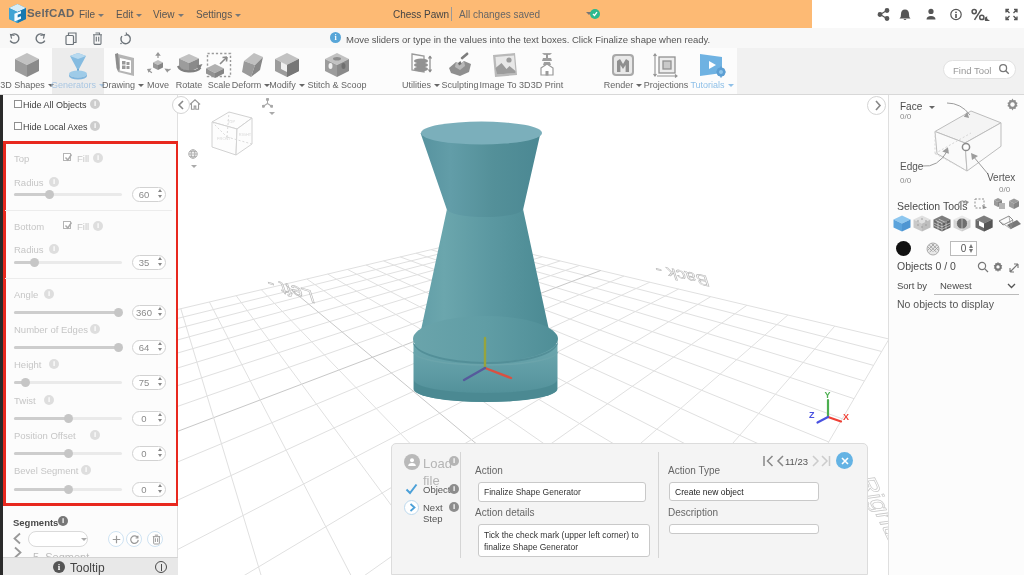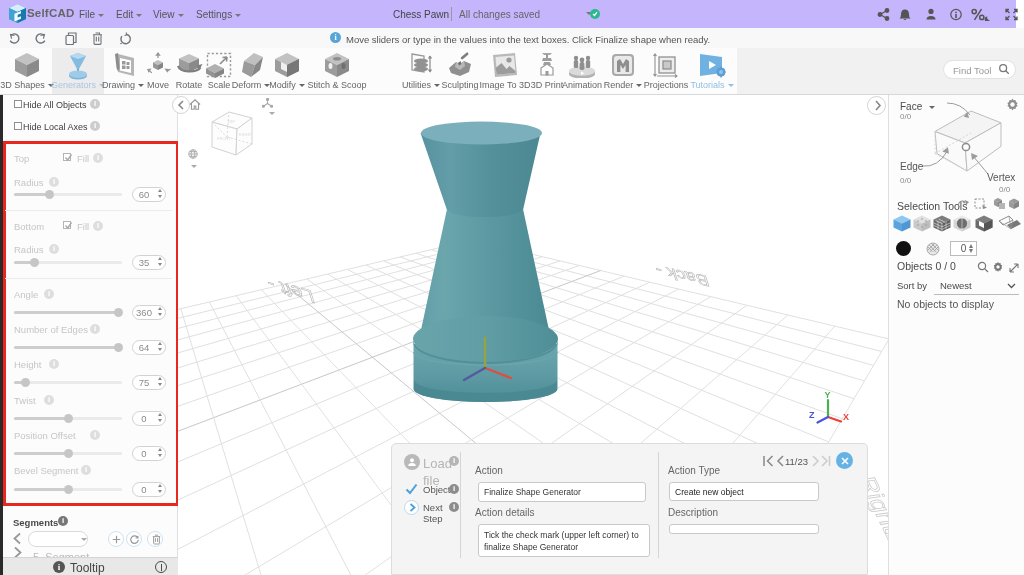--- a/index.html
+++ b/index.html
@@ -1,17 +1,17 @@
 <!DOCTYPE html>
 <html><head><meta charset="utf-8"><title>SelfCAD</title><style>
 *{margin:0;padding:0;box-sizing:border-box}
 html,body{width:1024px;height:575px;overflow:hidden;font-family:"Liberation Sans",sans-serif;background:#fff}
 #app{position:relative;width:1024px;height:575px;overflow:hidden}
 .abs{position:absolute}
-.hdr{left:0;top:0;width:1016px;height:28px;background:#c4b5fd}
+.hdr{left:0;top:0;width:812px;height:28px;background:#fdba74}
 .menu{font-size:10px;color:#555;top:9px}
 .car{display:inline-block;width:0;height:0;border-left:3px solid transparent;border-right:3px solid transparent;border-top:3.5px solid #777;vertical-align:1px;margin-left:3px}
 .bar2{left:0;top:28px;width:1024px;height:20px;background:#f8f8f8}
 .tbar{left:0;top:48px;width:1024px;height:47px;background:#f1f1f1;border-bottom:1px solid #d8d8d8}
 .tcell{position:absolute;top:0;height:46px;background:#fcfcfc}
 .tool{position:absolute;top:0;height:46px;text-align:center}
 .tool .lb{position:absolute;bottom:4px;width:100%;font-size:9px;color:#666;white-space:nowrap}
 .tool svg{position:absolute;top:4px;left:50%;transform:translateX(-50%)}
 .lpanel{left:0;top:95px;width:178px;height:462px;background:#fcfcfc;border-right:1px solid #e0e0e0}
 .ck{position:absolute;width:8px;height:8px;border:1px solid #8f8f8f;background:#fff}
@@ -241,36 +241,20 @@
       </div>
 <div class="tool" style="left:507px;width:80px">
         <svg width="26" height="28" viewBox="0 0 26 28">
           <path d="M8 1 h10 l-2 2 h-6 z" fill="#a8a8a8"></path>
           <rect x="12" y="2" width="2" height="4" fill="#9a9a9a"></rect>
           <path d="M9 6 h8 l1 3 h-10 z M10 10 h6 l1 3 h-8 z" fill="#9f9f9f"></path>
           <path d="M7 16 l6-4 6 4 v7 h-12 z" fill="#fff" stroke="#9a9a9a" stroke-width="1.2"></path>
           <rect x="11.5" y="19" width="3" height="4.5" fill="#9a9a9a"></rect>
         </svg>
         <div class="lb" style="color:#666">3D Print</div>
-      </div>
-<div class="tool" style="left:542px;width:80px">
-        <svg width="30" height="26" viewBox="0 0 30 26">
-          <ellipse cx="15" cy="19" rx="13" ry="4.5" fill="#dadada"></ellipse>
-          <path d="M2 19 a13 4.5 0 0 0 26 0 v3 a13 4.5 0 0 1 -26 0 z" fill="#b3b3b3"></path>
-          <g fill="#8f8f8f">
-            <circle cx="9" cy="6" r="2.2"></circle>
-            <rect x="6.8" y="8" width="4.4" height="8" rx="1.6"></rect>
-            <circle cx="21" cy="6" r="2.2"></circle>
-            <rect x="18.8" y="8" width="4.4" height="8" rx="1.6"></rect>
-            <circle cx="15" cy="8" r="2.4"></circle>
-            <rect x="12.6" y="10" width="4.8" height="8" rx="1.8"></rect>
-          </g>
-          <polygon points="14,19.5 17.5,21.2 14,23" fill="#fff"></polygon>
-        </svg>
-        <div class="lb" style="color:#666">Animation</div>
       </div>
 <div class="tool" style="left:583px;width:80px">
         <svg width="26" height="26" viewBox="0 0 26 26">
           <rect x="2" y="2" width="22" height="22" rx="4" fill="#a9a9a9"></rect>
           <rect x="4" y="4" width="18" height="18" rx="2.5" fill="#e9e9e9"></rect>
           <path d="M7 20 V9 l3-2 3 5 3-5 3 2 v11 h-3.4 v-7 l-2.6 4 -2.6-4 v7 z" fill="#8f8f8f"></path>
         </svg>
         <div class="lb" style="color:#666">Render<span class="car" style="border-top-color:#666"></span></div>
       </div>
 <div class="tool" style="left:626px;width:80px">

